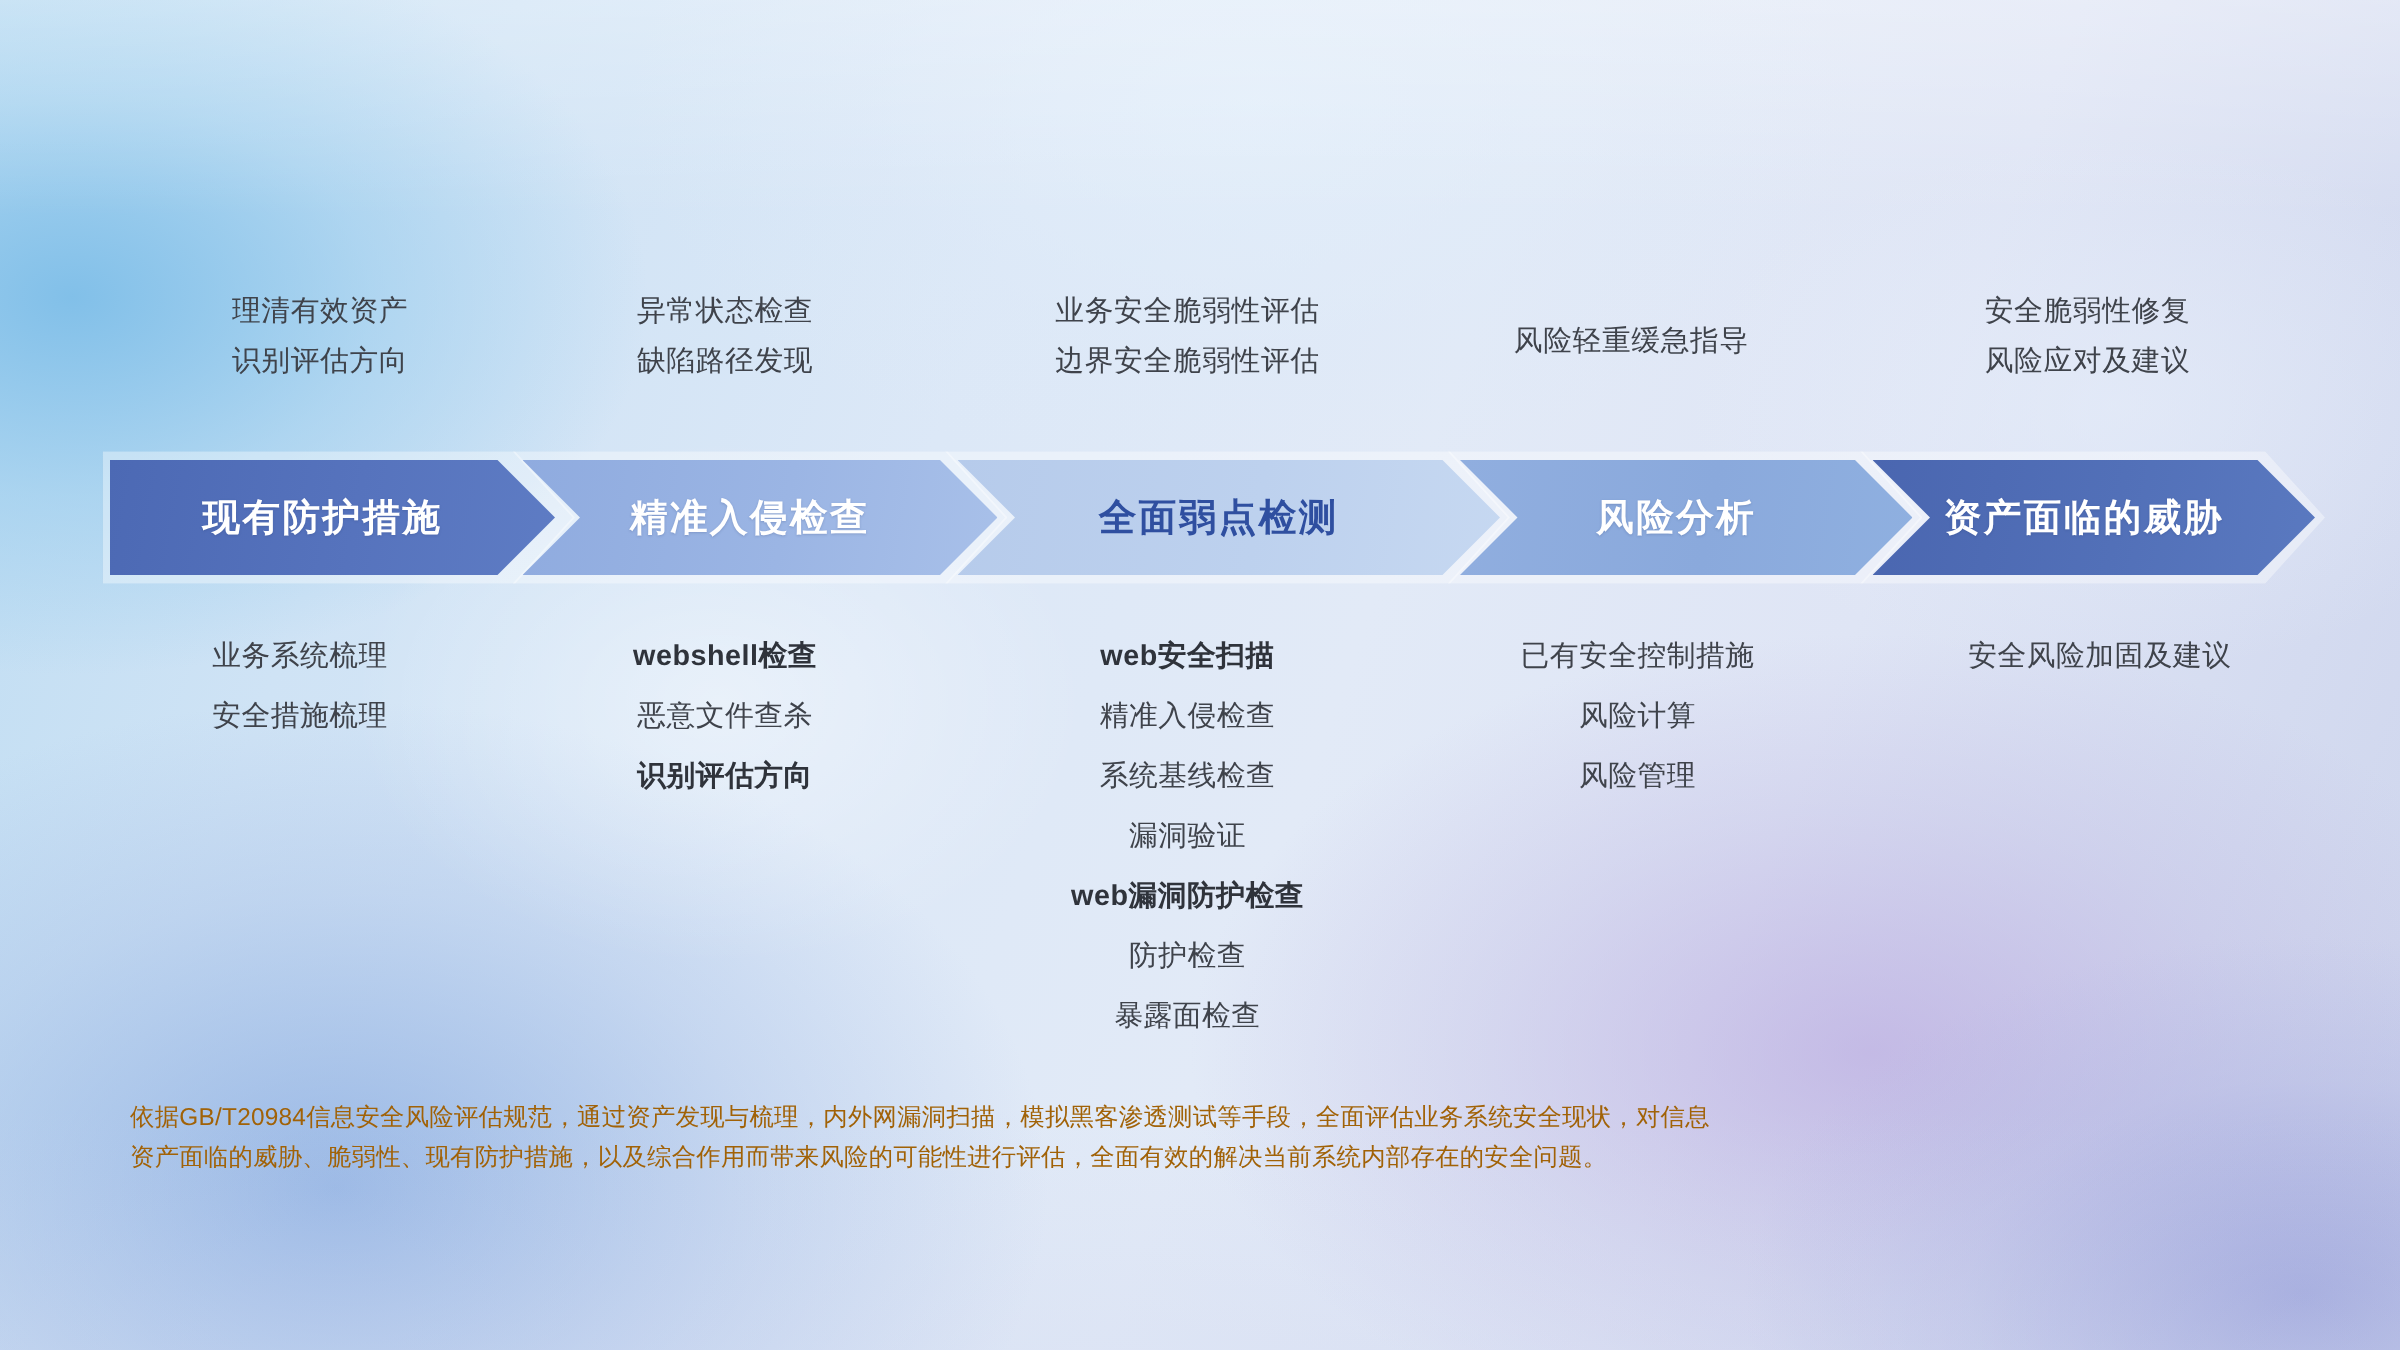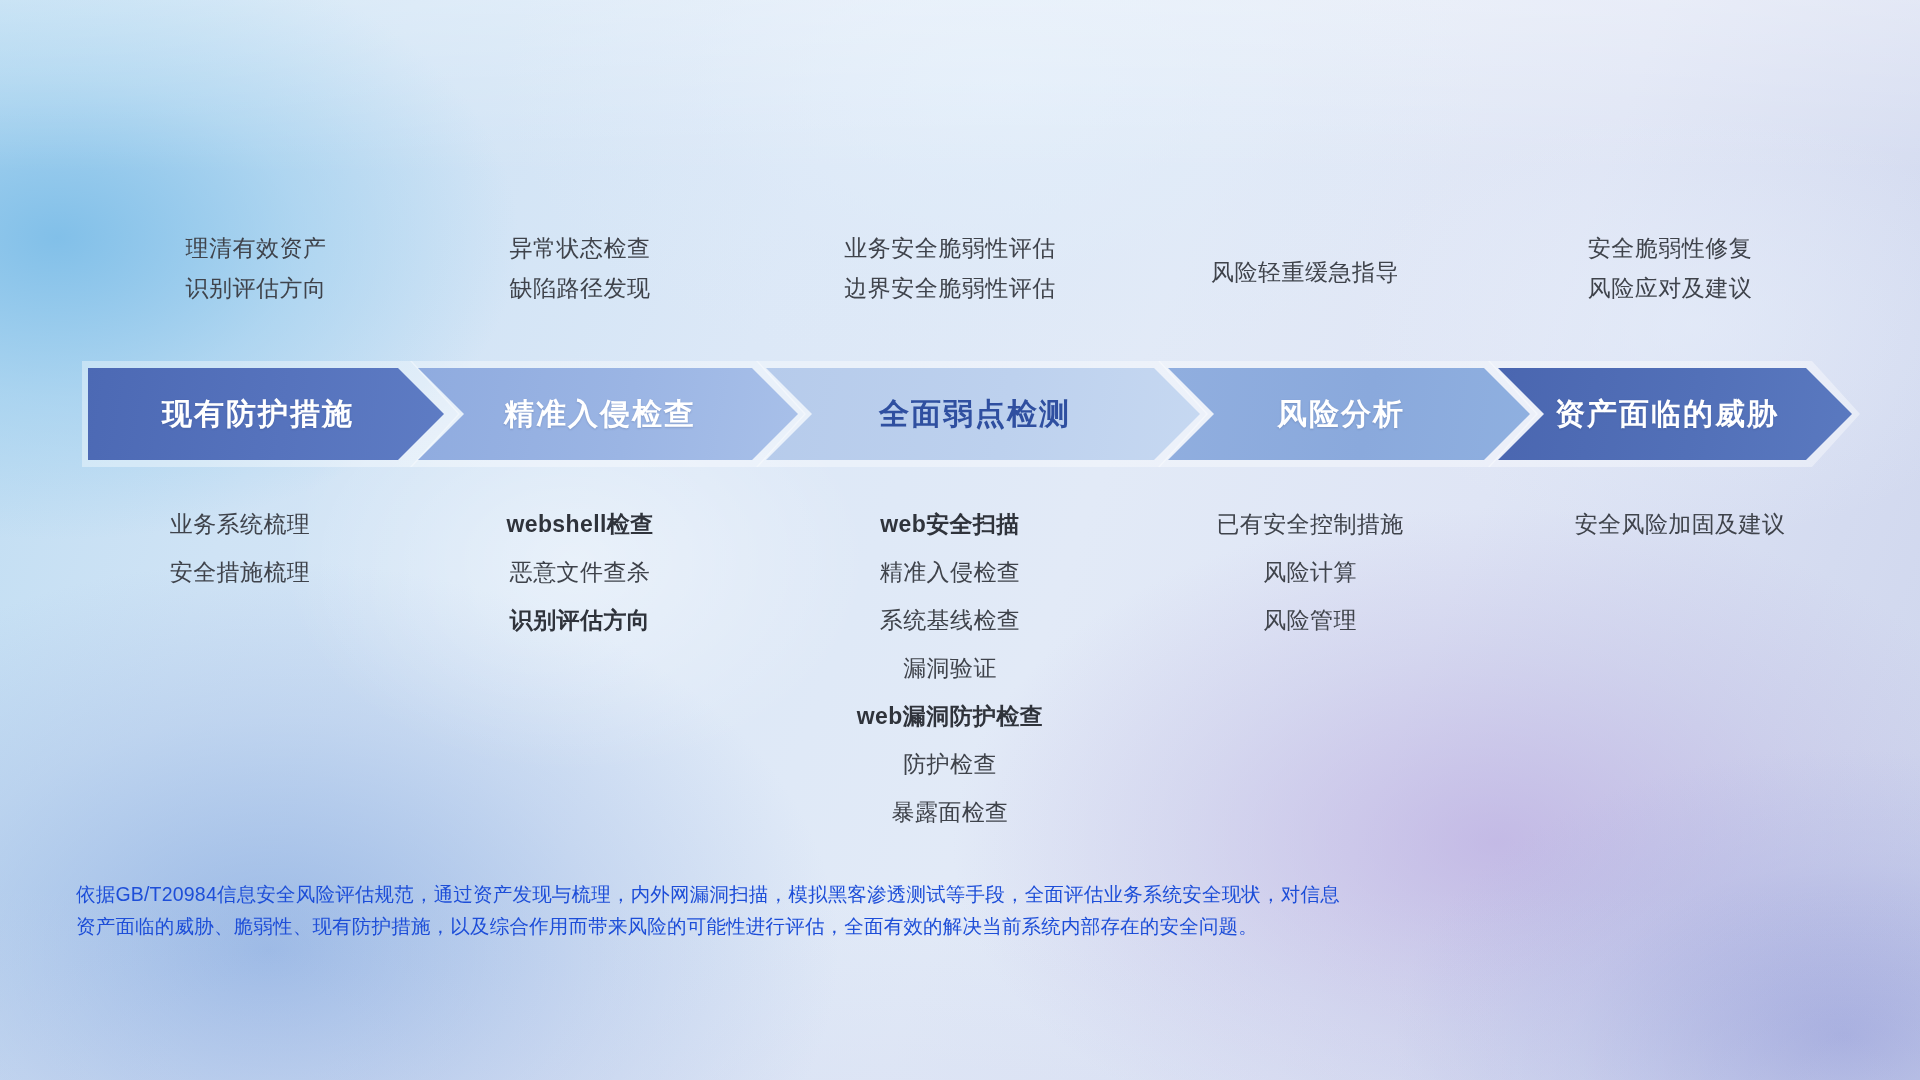--- a/index.html
+++ b/index.html
@@ -125,24 +125,24 @@
     font-size: 23px;
     line-height: 48px;
     letter-spacing: 0.4px;
   }
   .col-bot div { white-space: nowrap; }
   .col-bot .em { font-weight: bold; color: #2f333b; }
 
   
   .footer {
     position: absolute;
-    left: 76px;
+    left: 104px;
     top: 878px;
     width: 1560px;
-    color: #1d4ed8;
+    color: #a16207;
     font-size: 19.5px;
     line-height: 32px;
     letter-spacing: 0.2px;
   }
   .footer p { margin: 0; }
 </style>
 </head>
 <body>
 
 <div id="stage">

